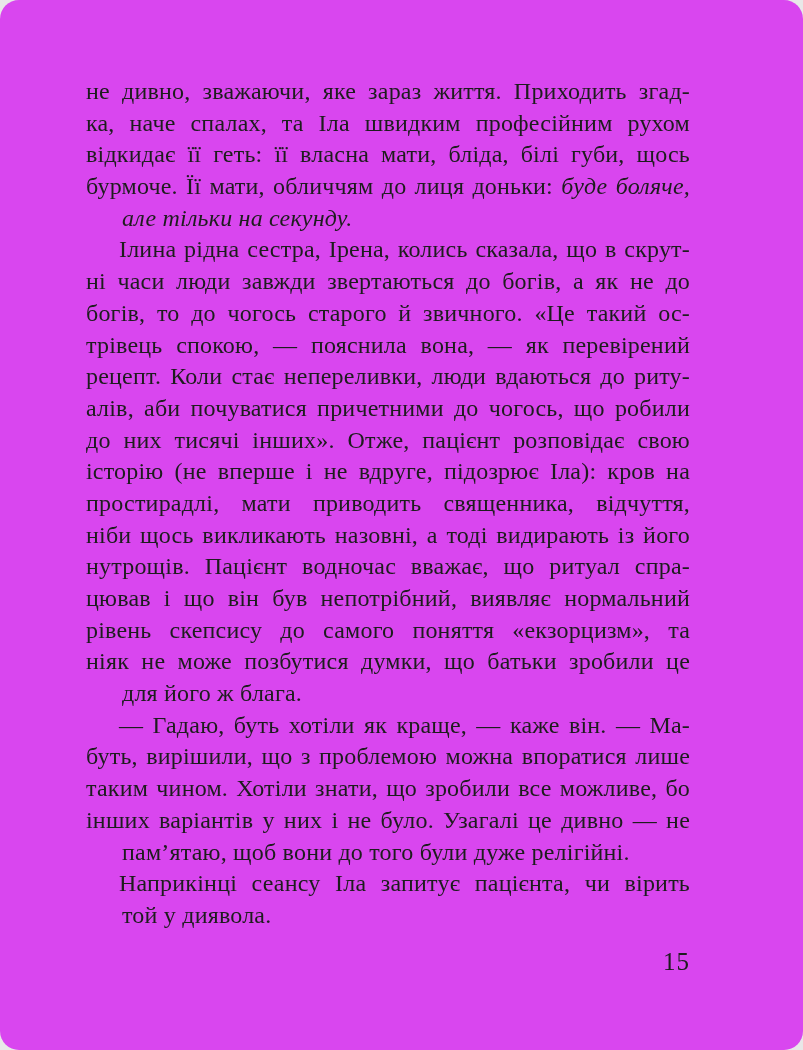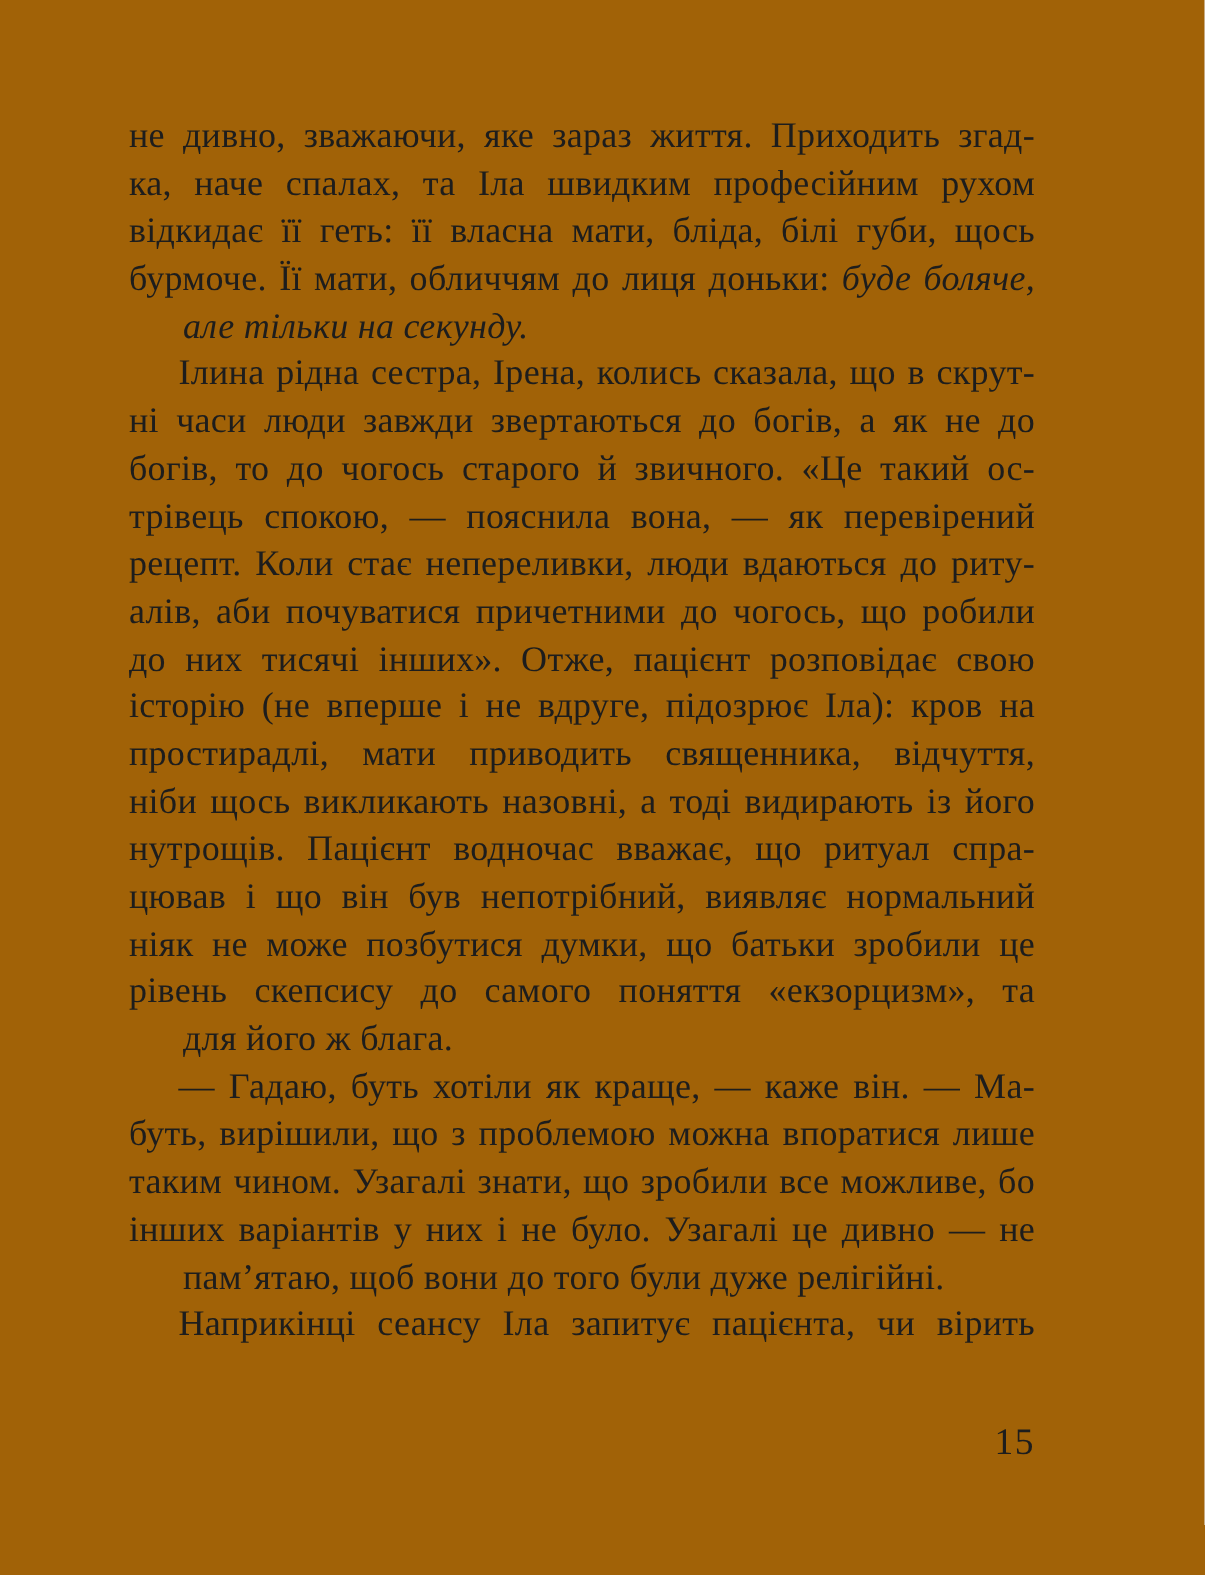--- a/index.html
+++ b/index.html
@@ -51,21 +51,21 @@
     top: 948px;
     width: 604px;
     text-align: right;
     font-size: 25px;
     letter-spacing: 1px;
   }
 </style>
 </head>
 <body>
 
-<div class="book-page" style="background: #a16207; color: rgb(29, 29, 29);">
+<div class="book-page" style="background: #d946ef; color: rgb(29, 29, 29); border-radius: 19px;">
   <div class="text-block">
       <div class="paragraph">
         <div class="line"><span class="">не дивно, зважаючи, яке зараз життя. Приходить згад-</span></div>
         <div class="line"><span class="">ка, наче спалах, та Іла швидким професійним рухом</span></div>
         <div class="line"><span class="">відкидає її геть: її власна мати, бліда, білі губи, щось</span></div>
         <div class="line"><span class="">бурмоче. Її мати, обличчям до лиця доньки: </span><span class="it">буде боляче,</span></div>
         <div class="line last"><span class="it">але тільки на секунду.</span></div>
       </div>
       <div class="paragraph">
         <div class="line indent"><span class="">Ілина рідна сестра, Ірена, колись сказала, що в скрут-</span></div>
@@ -73,29 +73,30 @@
         <div class="line"><span class="">богів, то до чогось старого й звичного. «Це такий ос-</span></div>
         <div class="line"><span class="">трівець спокою, — пояснила вона, — як перевірений</span></div>
         <div class="line"><span class="">рецепт. Коли стає непереливки, люди вдаються до риту-</span></div>
         <div class="line"><span class="">алів, аби почуватися причетними до чогось, що робили</span></div>
         <div class="line"><span class="">до них тисячі інших». Отже, пацієнт розповідає свою</span></div>
         <div class="line"><span class="">історію (не вперше і не вдруге, підозрює Іла): кров на</span></div>
         <div class="line"><span class="">простирадлі, мати приводить священника, відчуття,</span></div>
         <div class="line"><span class="">ніби щось викликають назовні, а тоді видирають із його</span></div>
         <div class="line"><span class="">нутрощів. Пацієнт водночас вважає, що ритуал спра-</span></div>
         <div class="line"><span class="">цював і що він був непотрібний, виявляє нормальний</span></div>
+        <div class="line"><span class="">рівень скепсису до самого поняття «екзорцизм», та</span></div>
         <div class="line"><span class="">ніяк не може позбутися думки, що батьки зробили це</span></div>
-        <div class="line"><span class="">рівень скепсису до самого поняття «екзорцизм», та</span></div>
         <div class="line last"><span class="">для його ж блага.</span></div>
       </div>
       <div class="paragraph">
         <div class="line indent"><span class="">— Гадаю, буть хотіли як краще, — каже він. — Ма-</span></div>
         <div class="line"><span class="">буть, вирішили, що з проблемою можна впоратися лише</span></div>
-        <div class="line"><span class="">таким чином. Узагалі знати, що зробили все можливе, бо</span></div>
+        <div class="line"><span class="">таким чином. Хотіли знати, що зробили все можливе, бо</span></div>
         <div class="line"><span class="">інших варіантів у них і не було. Узагалі це дивно — не</span></div>
         <div class="line last"><span class="">пам’ятаю, щоб вони до того були дуже релігійні.</span></div>
       </div>
       <div class="paragraph">
         <div class="line indent"><span class="">Наприкінці сеансу Іла запитує пацієнта, чи вірить</span></div>
+        <div class="line last"><span class="">той у диявола.</span></div>
       </div>
     </div>
   <div class="page-number">15</div>
 </div>
 
 </body></html>

